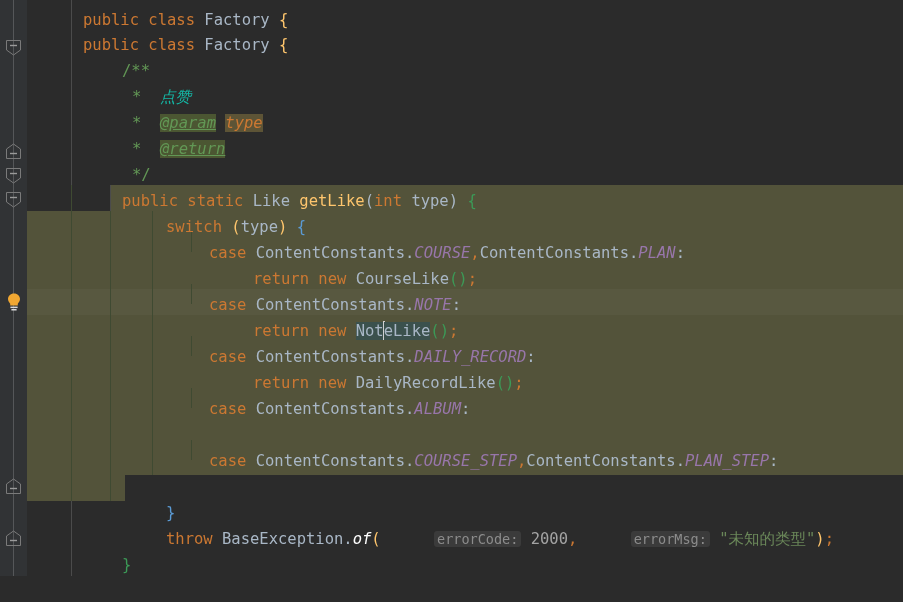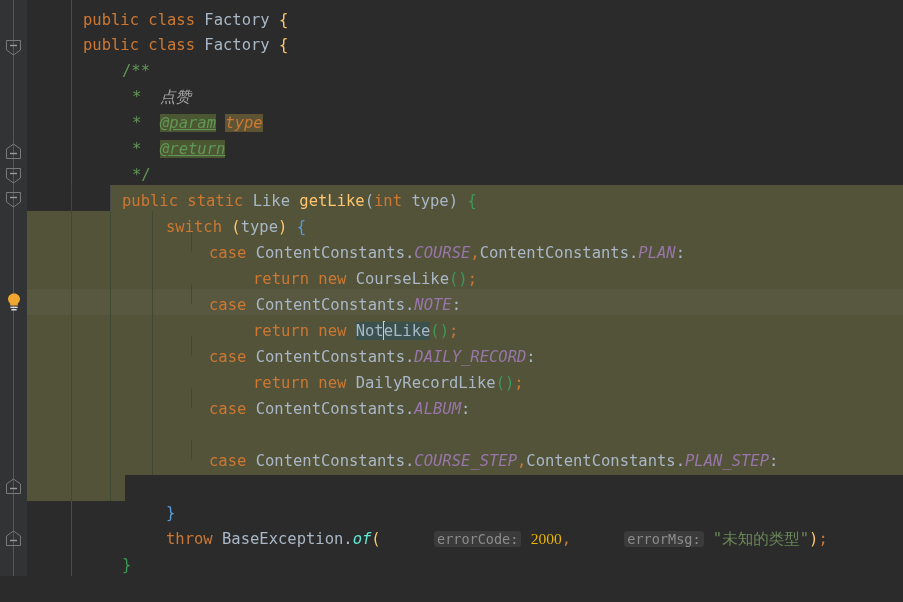--- a/index.html
+++ b/index.html
@@ -64,26 +64,26 @@
     position:absolute;left:0;height:26px;line-height:26px;
     white-space:pre;
     font-size:15.5px;
   }
 
   
   .kw   {color:#cc7832;}
   .cls  {color:#a9b7c6;}
   .id   {color:#a9b7c6;}
   .meth {color:#ffc66d;}
-  .methi{color:#5eead4;font-style:italic;}
+  .methi{color:#ffffff;font-style:italic;}
   .const{color:#9876aa;font-style:italic;}
-  .num  {color:#eab308;font-family:Liberation Serif, serif;}
+  .num  {color:#a3a3a3;}
   .str  {color:#6a8759;}
   .cmt  {color:#629755;}
-  .cmti {color:#a3a3a3;font-style:italic;}
+  .cmti {color:#14b8a6;font-style:italic;}
   .tag  {color:#629755;font-style:italic;text-decoration:underline;}
   .tagval{color:#cc7832;font-style:italic;}
   .brblue{color:#5b9bd5;}
   .bryel {color:#ffc66d;}
   .brgrn {color:#3c9a57;}
   .paren {color:#a9b7c6;}
   .punc {color:#cc7832;}
 
   
   .hint{

